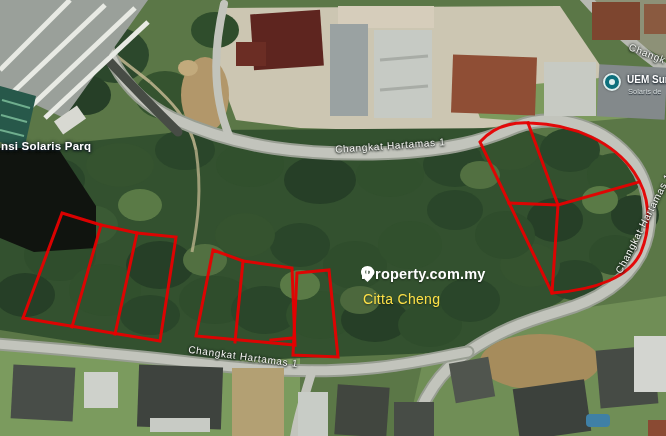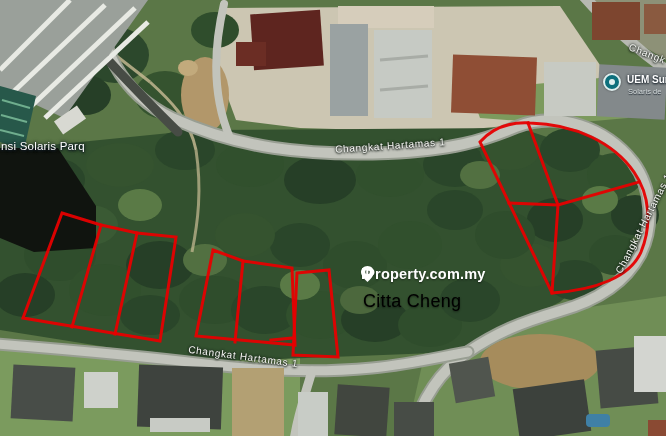--- a/index.html
+++ b/index.html
@@ -9,21 +9,21 @@
   }
   .stage svg{position:absolute;left:0;top:0;}
   
   .map-label{
     position:absolute;white-space:nowrap;color:#f7f8f4;
     font-size:10px;letter-spacing:.7px;
     text-shadow:0 1px 2px rgba(25,33,27,.95),0 0 2px rgba(25,33,27,.9),0 0 3px rgba(25,33,27,.7);
     transform-origin:center center;pointer-events:none;
   }
   .place-label{
-    position:absolute;white-space:nowrap;color:#ffffff;font-weight:normal;
+    position:absolute;white-space:nowrap;color:#ffffff;font-weight:bold;
     font-size:11.5px;letter-spacing:.2px;
     text-shadow:0 1px 2px rgba(15,25,35,.95),0 0 3px rgba(15,25,35,.9),0 0 4px rgba(15,25,35,.8);
     pointer-events:none;
   }
   .poi{position:absolute;}
   .poi .dot{
     position:absolute;width:14px;height:14px;border-radius:50%;
     background:#0d6f7c;border:2px solid #dfeeee;box-shadow:0 0 2px rgba(0,0,0,.5);
   }
   .poi .dot::after{
@@ -38,21 +38,21 @@
     text-shadow:0 1px 1px rgba(15,25,35,.9);white-space:nowrap;
   }
   
   .watermark{position:absolute;left:361px;top:266px;color:#fff;pointer-events:none;}
   .wm-row{display:flex;align-items:center;gap:4px;}
   .wm-brand{
     font-size:14.5px;font-weight:bold;letter-spacing:.2px;
     text-shadow:0 1px 2px rgba(0,0,0,.5);
   }
   .wm-agent{
-    margin-top:9px;margin-left:2px;font-size:18px;color:#000000;
+    margin-top:9px;margin-left:2px;font-size:14px;color:#fde047;
     text-shadow:0 1px 2px rgba(0,0,0,.45);letter-spacing:.3px;
   }
   
   #lots-layer path,#lots-layer polygon,#lots-layer polyline{
     fill:none;stroke:#e60000;stroke-width:3;opacity:.95;stroke-linejoin:miter;stroke-linecap:square;
   }
 </style>
 </head>
 <body>
 

